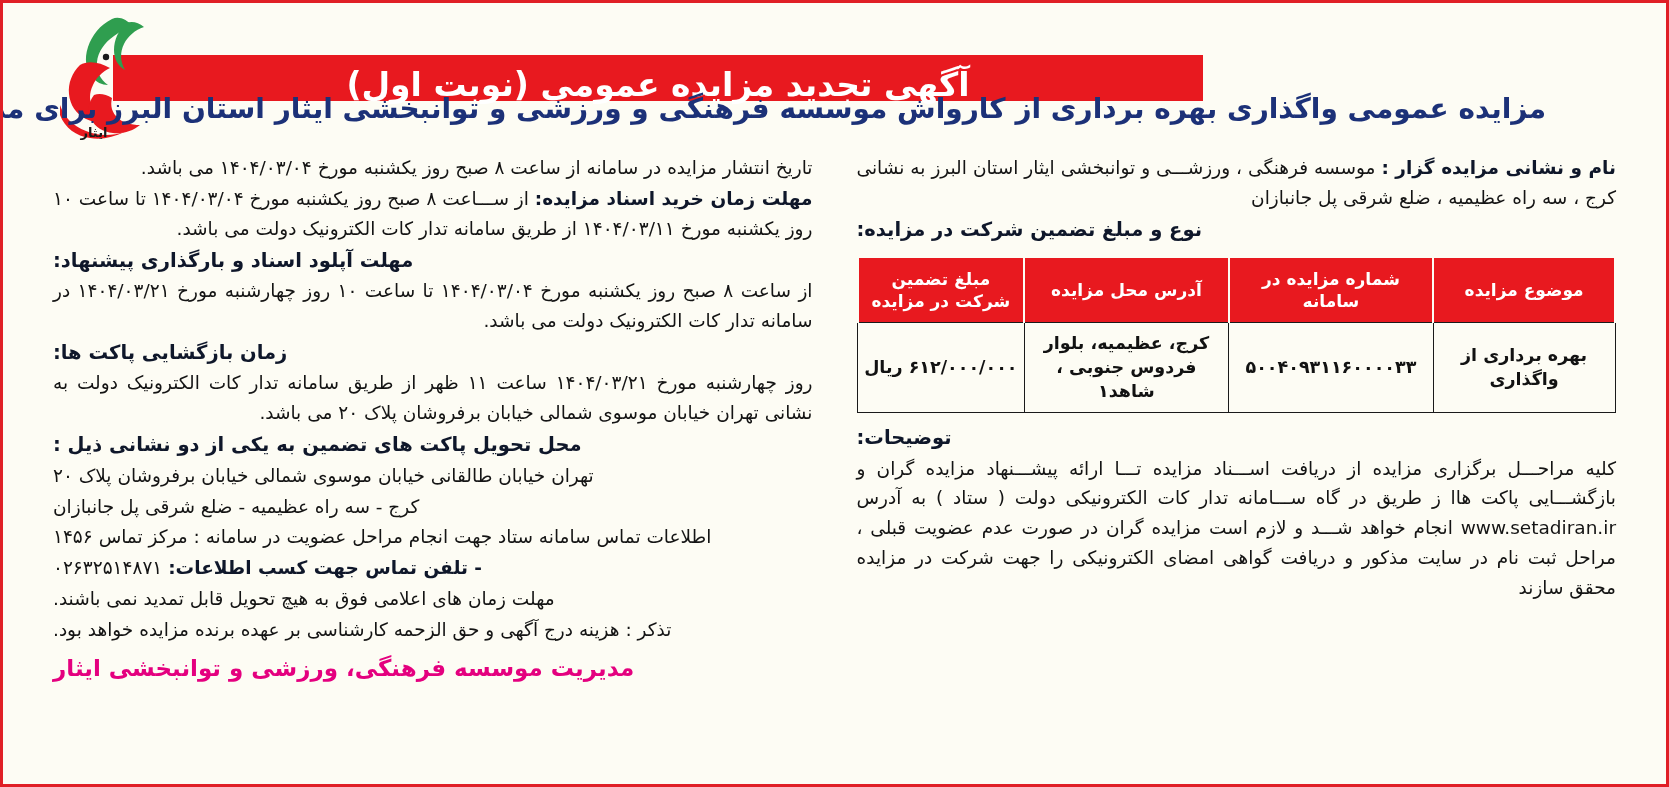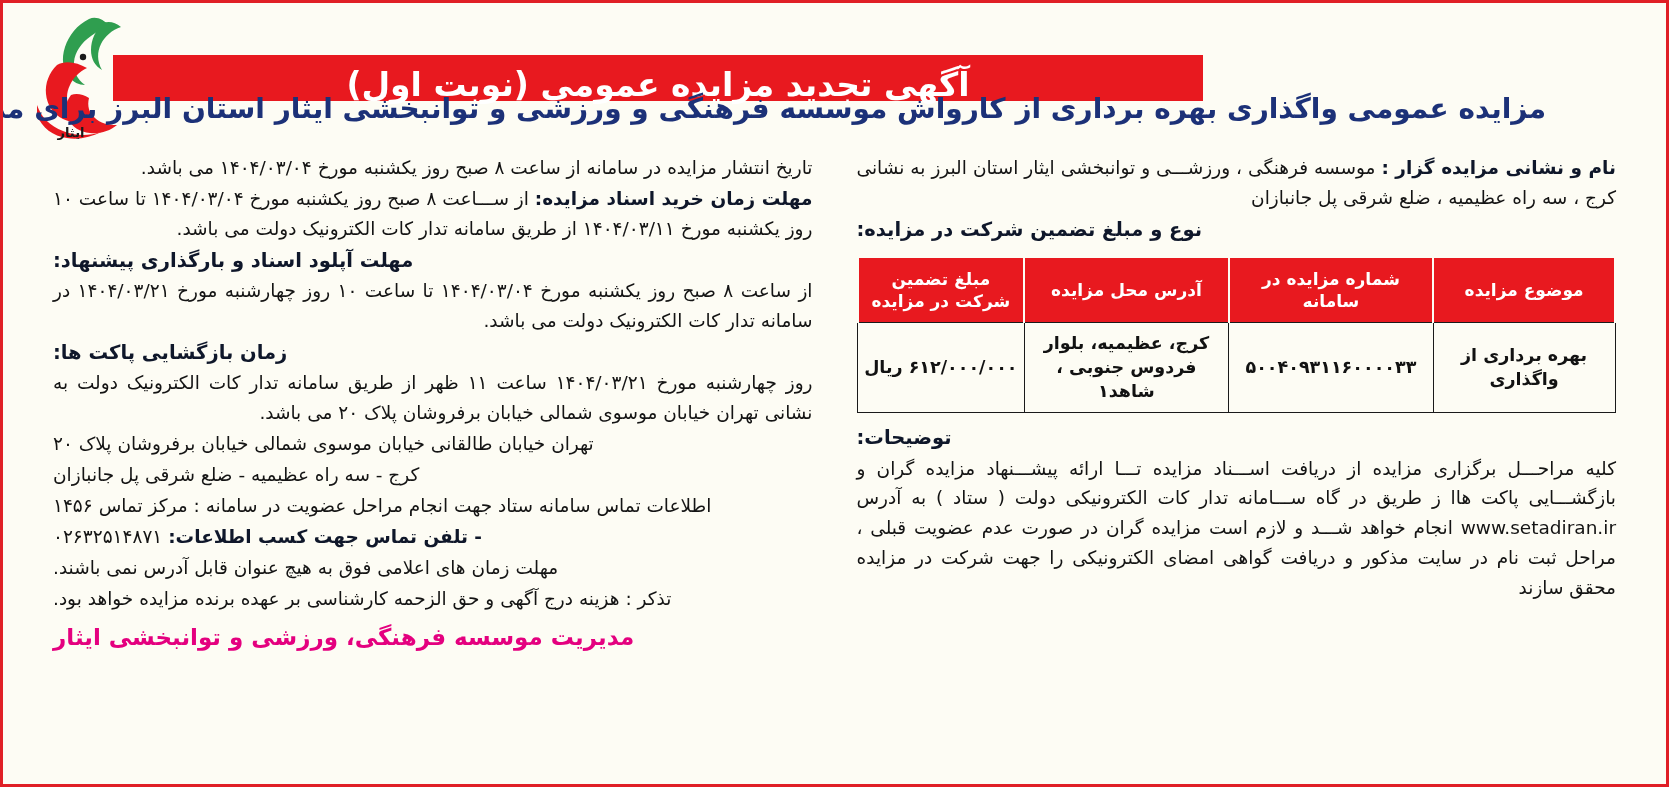--- a/index.html
+++ b/index.html
@@ -51,21 +51,21 @@
     font-weight: bold;
     letter-spacing: -0.5px;
     white-space: nowrap;
     line-height: 1;
   }
 
   
   .logo-area {
     position: absolute;
     top: 6px;
-    left: 8px;
+    left: 31px;
     width: 122px;
     height: 132px;
   }
   .logo-svg { display: block; }
 
   
   .subtitle {
     position: absolute;
     top: 88px;
     right: 120px;
@@ -254,29 +254,30 @@
         <span class="lbl">مهلت زمان خرید اسناد مزایده:</span>
         <span>از ســـاعت ۸ صبح روز یکشنبه مورخ ۱۴۰۴/۰۳/۰۴ تا ساعت ۱۰ روز یکشنبه مورخ ۱۴۰۴/۰۳/۱۱ از طریق سامانه تدار کات الکترونیک دولت می باشد.</span>
       </p>
 
       <div class="blk-lbl">مهلت آپلود اسناد و بارگذاری پیشنهاد:</div>
       <p>از ساعت ۸ صبح روز یکشنبه مورخ ۱۴۰۴/۰۳/۰۴ تا ساعت ۱۰ روز چهارشنبه مورخ ۱۴۰۴/۰۳/۲۱ در سامانه تدار کات الکترونیک دولت می باشد.</p>
 
       <div class="blk-lbl">زمان بازگشایی پاکت ها:</div>
       <p>روز چهارشنبه مورخ ۱۴۰۴/۰۳/۲۱ ساعت ۱۱ ظهر از طریق سامانه تدار کات الکترونیک دولت به نشانی تهران خیابان موسوی شمالی خیابان برفروشان پلاک ۲۰ می باشد.</p>
 
+      <div class="blk-lbl">محل تحویل پاکت های تضمین به یکی از دو نشانی ذیل :</div>
       <p class="rtl-left">تهران خیابان طالقانی خیابان موسوی شمالی خیابان برفروشان پلاک ۲۰</p>
       <p class="rtl-left">کرج - سه راه عظیمیه - ضلع شرقی پل جانبازان</p>
       <p class="rtl-left">اطلاعات تماس سامانه ستاد جهت انجام مراحل عضویت در سامانه : مرکز تماس ۱۴۵۶</p>
 
       <p class="rtl-left">
         <span class="lbl">- تلفن تماس جهت کسب اطلاعات:</span>
         <span>۰۲۶۳۲۵۱۴۸۷۱</span>
       </p>
 
-      <p class="rtl-left">مهلت زمان های اعلامی فوق به هیچ عنوان قابل آدرس نمی باشند.</p>
+      <p class="rtl-left">مهلت زمان های اعلامی فوق به هیچ تحویل قابل تمدید نمی باشند.</p>
       <p class="rtl-left">تذکر : هزینه درج آگهی و حق الزحمه کارشناسی بر عهده برنده مزایده خواهد بود.</p>
 
       <div class="signature">مدیریت موسسه فرهنگی، ورزشی و توانبخشی ایثار</div>
 
     </div>
   </div>
 </div>
 
 </body></html>

